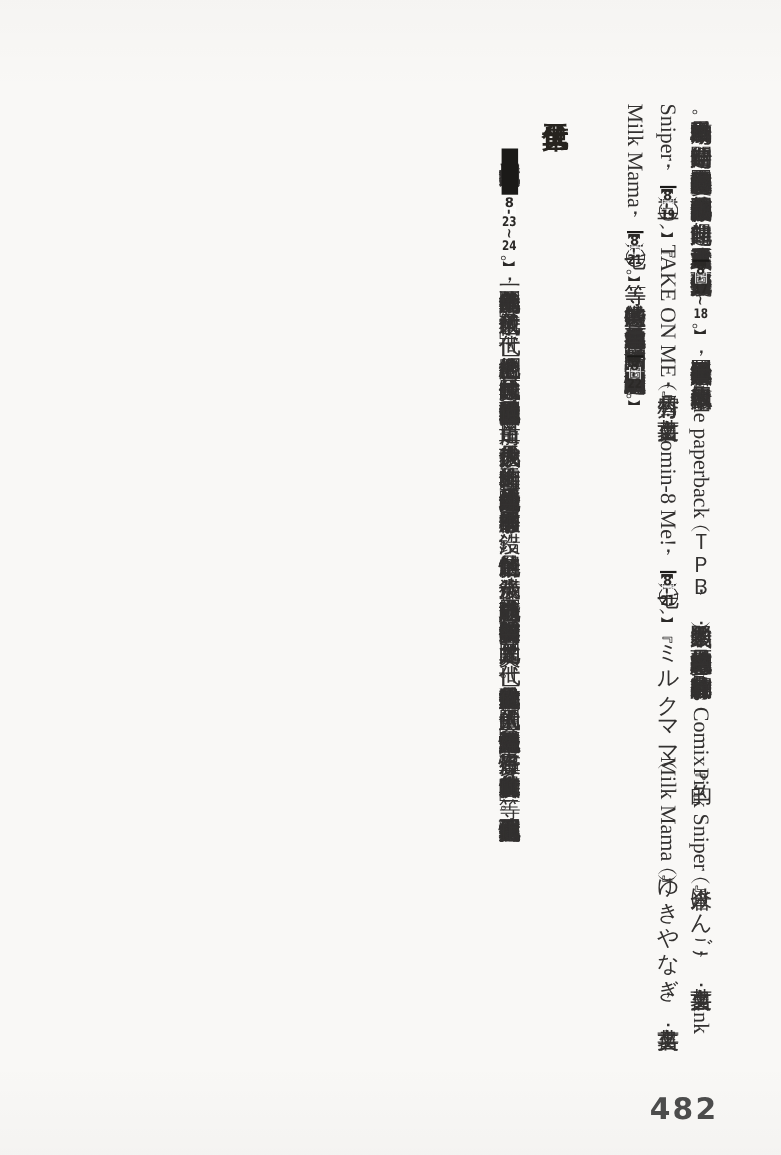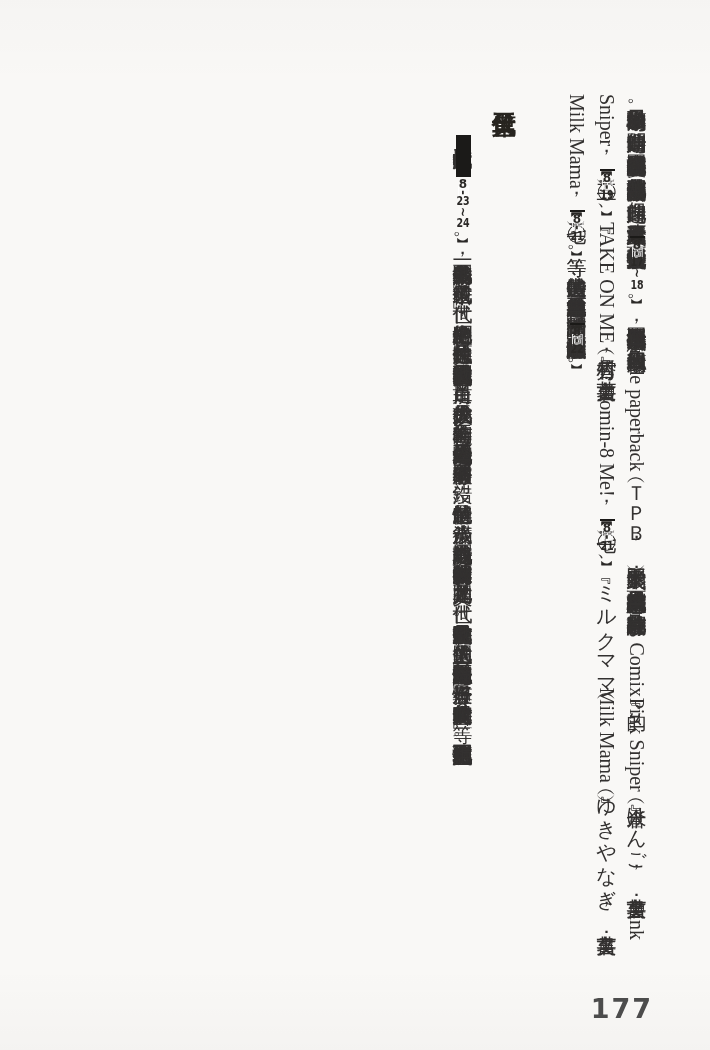--- a/index.html
+++ b/index.html
@@ -71,14 +71,14 @@
   <div class="scan-tint"></div>
 
   <main class="text-area">
     <div class="para"><span>日本動漫引領風騷的時期。自這個時期開始，在美國翻譯出版的日本漫畫也有了轉變。之前的翻譯作都是配合美國文化修改後才出版，但自此時期起，逐漸改為尊重日本原始形式。而這個轉變也徐徐傳播至成人漫畫界</span><span class="figref">【<span class="figbox">圖</span><span class="tcy">8</span>-<span class="tcy">17</span>~<span class="tcy">18</span>】</span><span>。美國出版社漸漸不再把單行本拆成小冊子販售，改用類似日本單行本的Trade paperback（ＴＰＢ，即平裝本）的形式；而且維持日式右翻書的譯本也愈來愈多。此時期被翻譯的作品有Eros Comix的『Pink Sniper』（米倉けんご，英文書名：Pink Sniper，二〇〇五）</span><span class="figref">【<span class="figbox">圖</span><span class="tcy">8</span>-<span class="tcy">19</span>】</span><span>、『TAKE ON ME』（竹村雪秀，英文書名：Domin-8 Me!，二〇〇七）</span><span class="figref">【<span class="figbox">圖</span><span class="tcy">8</span>-<span class="tcy">21</span>】</span><span>、『ミルクママ（Milk Mama）』（ゆきやなぎ，英文書名：Milk Mama，二〇〇七）</span><span class="figref">【<span class="figbox">圖</span><span class="tcy">8</span>-<span class="tcy">21</span>】</span><span>等等。這些漫畫的特徵，是書頁的最後一頁通常會印上「此為本書末頁，請從另一邊開始閱讀」，給還未熟悉日式閱讀習慣的讀者之提醒語</span><span class="figref">【<span class="figbox">圖</span><span class="tcy">8</span>-<span class="tcy">22</span>】</span><span>。</span></div>
 
     <h2 class="section-heading">第三世代</h2>
 
     <div class="para indent"><span>最後則是第三世代的崛起</span><span class="figref">【<span class="figbox">圖</span><span class="tcy">8</span>-<span class="tcy">23</span>~<span class="tcy">24</span>】</span><span>。於一九八〇年至千禧年間出生的世代，又叫「千禧世代」或「Ｙ世代」。他們出生於網路社會，是數位時代的原住民，也是在美國自孩童時期就受到日本動漫洗禮的世代。目前正是Ｙ世代的小孩長大成人、出社會工作的時期。成為大人除了能更自由地使用金錢外，還有另一件同樣重要的事。沒錯，就是色情的解禁。滿十八歲後，就能合法地購買成人商品。而年齡限制的解放確實有很大的影響。尤其是美國的Ｙ世代，是對動畫和漫畫比較沒有偏見的世代。上世代的美國人，常常認為日本的漫畫角色「眼睛好大好怪」、「沒有鼻子好怪」、「為什麼亢奮的時候會噴鼻血？」等，不由自主地對不習慣的表現文化感到抗拒。</span></div>
   </main>
 
-  <div class="page-number">177</div>
+  <div class="page-number">482</div>
 </div>
 
 </body></html>

